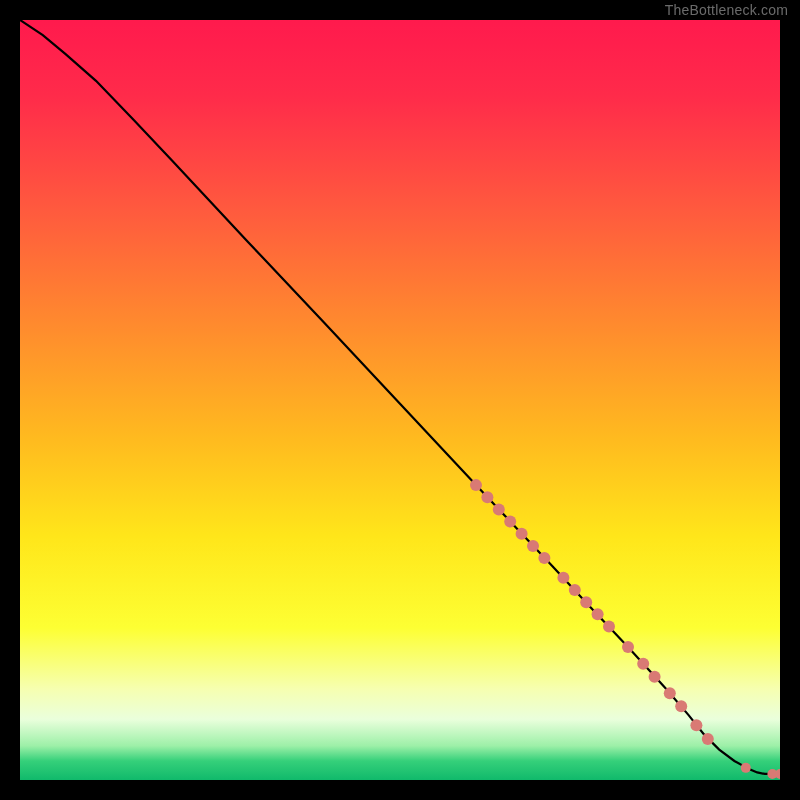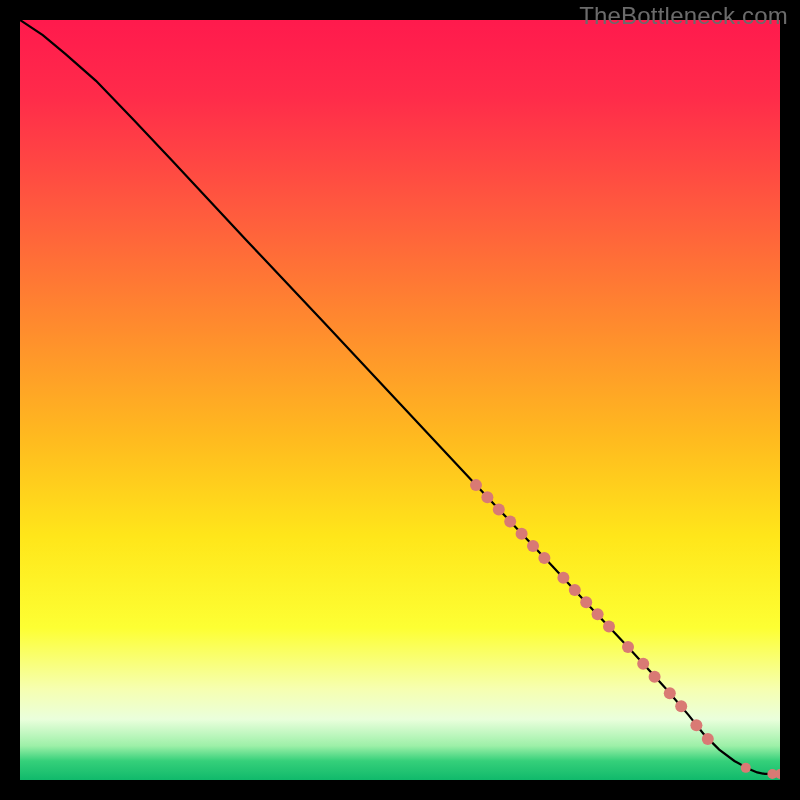--- a/index.html
+++ b/index.html
@@ -10,21 +10,21 @@
     background: #000;
     font-family: Arial, Helvetica, sans-serif;
     position: relative;
     overflow: hidden;
   }
   .watermark {
     position: absolute;
     top: 2px;
     right: 12px;
     color: #6b6b6b;
-    font-size: 24px;
+    font-size: 14px;
     font-weight: 500;
     z-index: 20;
     letter-spacing: 0.2px;
   }
   .plot {
     position: absolute;
     left: 20px;
     top: 20px;
     width: 760px;
     height: 760px;

